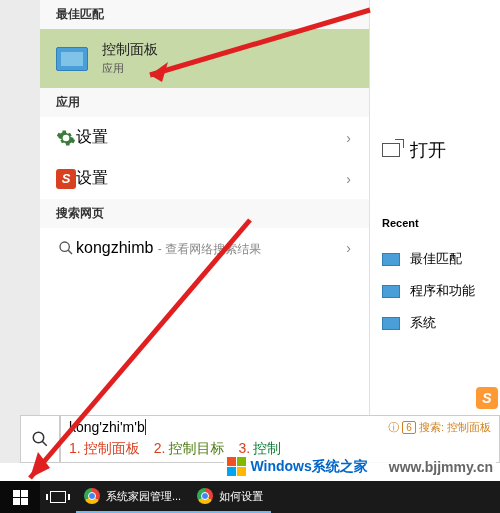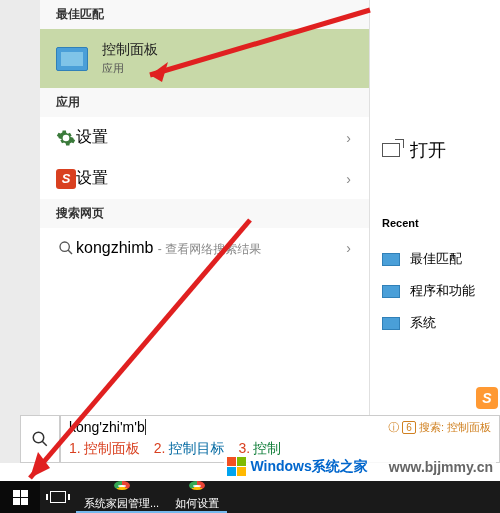--- a/index.html
+++ b/index.html
@@ -39,27 +39,27 @@
     .ime-input-row { display: flex; align-items: center; padding: 3px 8px; font-size: 14px; }
     .ime-pinyin { flex: 1; }
     .ime-cursor { border-right: 1px solid #333; animation: blink 1s infinite; }
     @keyframes blink { 50% { opacity: 0; } }
     .ime-hint { color: #d08020; font-size: 11px; display: flex; align-items: center; gap: 3px; }
     .ime-hint .num { border: 1px solid #d08020; border-radius: 2px; padding: 0 3px; font-size: 10px; }
     .ime-candidates { display: flex; padding: 2px 8px; gap: 14px; font-size: 14px; }
     .ime-cand { display: flex; gap: 3px; }
     .ime-cand .idx { color: #d94020; }
     .ime-cand.sel .txt { color: #d94020; }
-    .ime-cand .txt { color: #0369a1; }
+    .ime-cand .txt { color: #4d7c0f; }
     .ime-cand:not(.sel):not(:nth-child(2)) .txt { color: #15803d; }
     
     .search-btn { position: absolute; bottom: 50px; left: 20px; width: 40px; height: 48px; background: #fff; border: 1px solid #ccc; display: flex; align-items: center; justify-content: center; font-size: 18px; color: #333; }
     
     .taskbar { position: absolute; bottom: 0; left: 0; right: 0; height: 32px; background: #1a1a1a; display: flex; align-items: center; }
-    .taskbar-item { height: 100%; padding: 0 8px; display: flex; align-items: center; gap: 6px; color: #fff; font-size: 11px; cursor: pointer; flex-direction: column; }
+    .taskbar-item { height: 100%; padding: 0 8px; display: flex; align-items: center; gap: 6px; color: #fff; font-size: 11px; cursor: pointer; }
     .start-btn { width: 40px; justify-content: center; background: #0a0a0a; }
     .win-logo { display: grid; grid-template-columns: 7px 7px; grid-template-rows: 7px 7px; gap: 1px; }
     .win-logo span { background: #fff; }
     .taskview { width: 36px; justify-content: center; }
     .taskview-icon { width: 16px; height: 12px; border: 1.5px solid #fff; position: relative; }
     .taskview-icon::before { content: ""; position: absolute; left: -5px; top: 2px; bottom: 2px; width: 2px; background: #fff; }
     .taskview-icon::after { content: ""; position: absolute; right: -5px; top: 2px; bottom: 2px; width: 2px; background: #fff; }
     .task-running { border-bottom: 2px solid #76b9ed; }
     .chrome-ball { width: 16px; height: 16px; border-radius: 50%; background: conic-gradient(#ea4335 0deg 120deg, #fbbc05 120deg 240deg, #34a853 240deg 360deg); position: relative; }
     .chrome-ball::after { content: ""; position: absolute; inset: 4px; background: #4285f4; border-radius: 50%; border: 1.5px solid #fff; }

